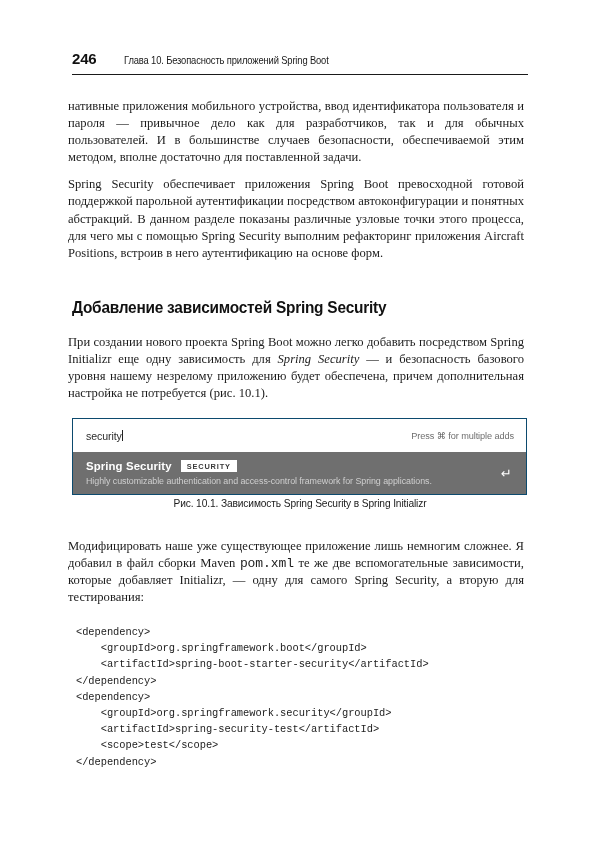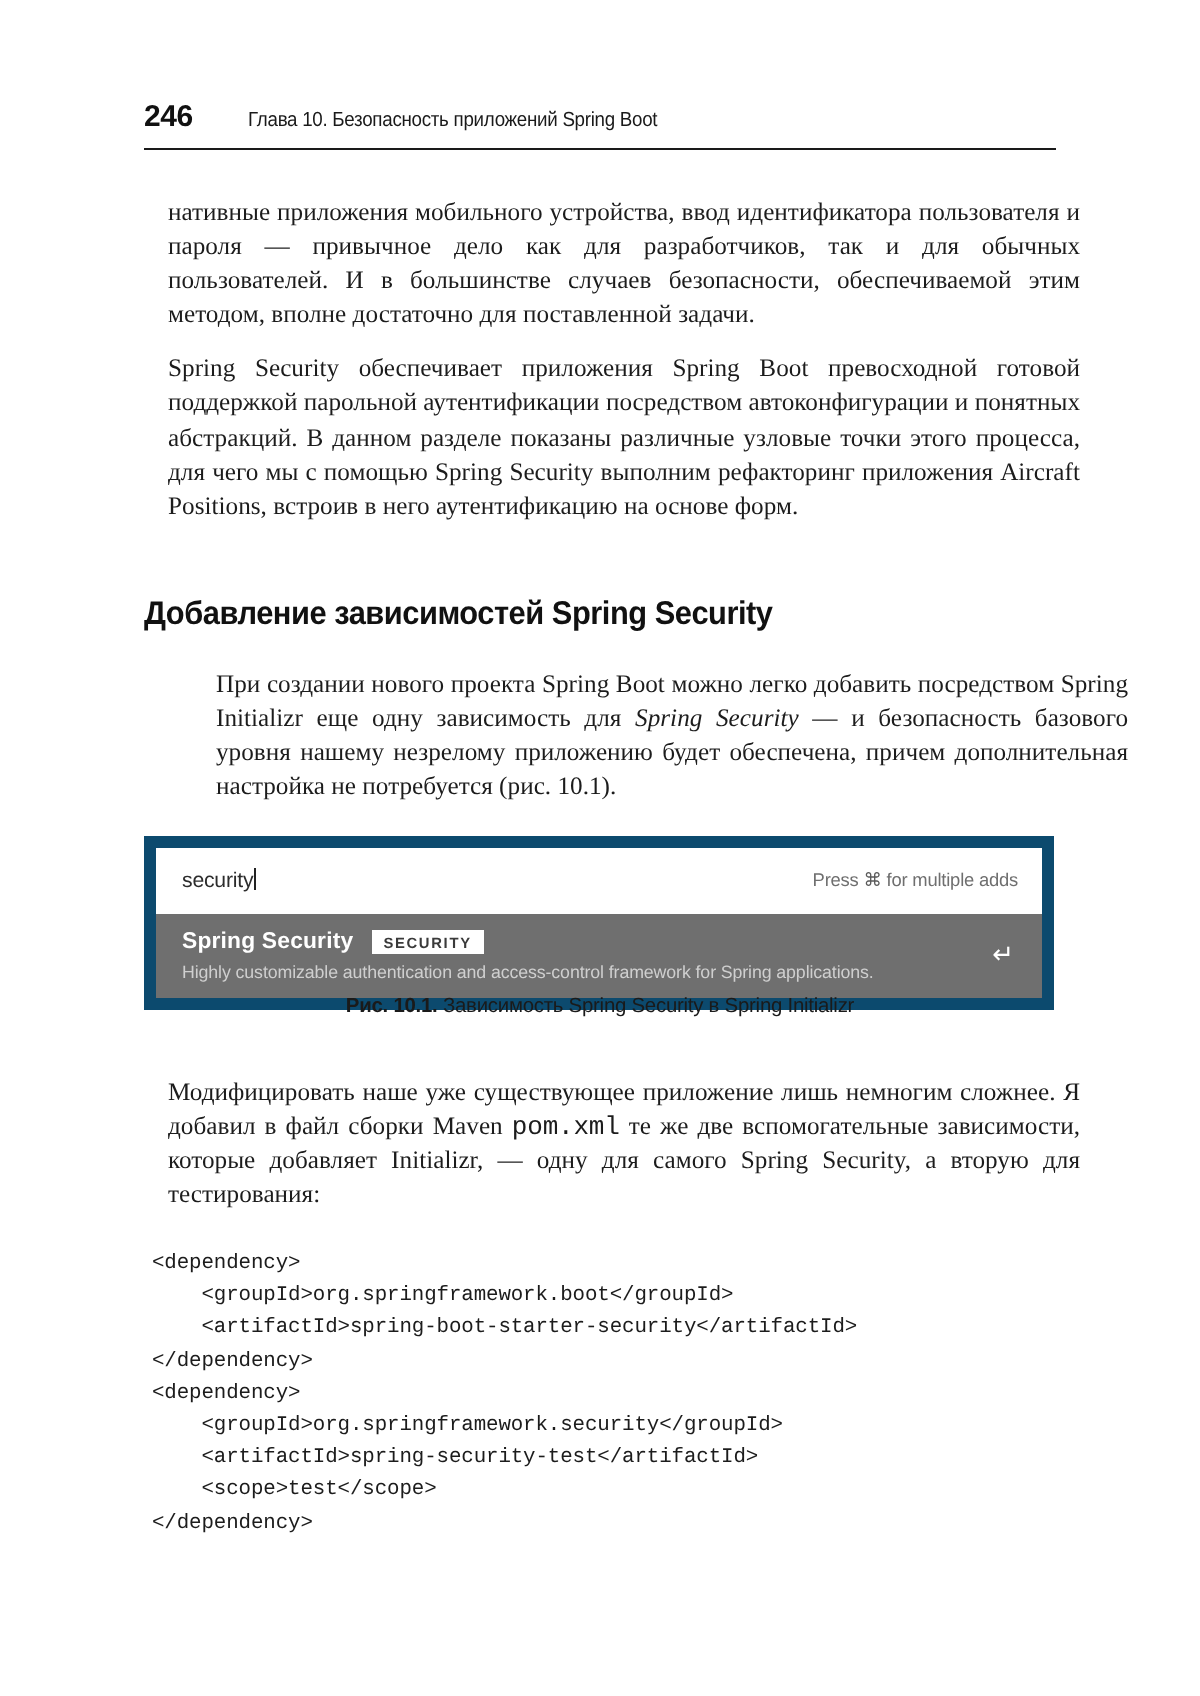--- a/index.html
+++ b/index.html
@@ -56,21 +56,21 @@
     left: 72px;
     top: 74px;
     width: 456px;
     height: 1.3px;
     background: #1a1a1a;
   }
 
   
   .body-col {
     position: absolute;
-    left: 84px;
+    left: 68px;
     width: 456px;
   }
   p.para {
     margin: 0;
     font-size: 12.6px;
     line-height: 17.1px;
     text-align: justify;
     text-align-last: left;
     letter-spacing: 0.01px;
     color: #1c1c1c;
@@ -102,21 +102,21 @@
   }
 
   
   .figure {
     position: absolute;
     left: 72px;
     top: 418px;
     width: 455px;
   }
   .initializr {
-    border: 6px solid #0c4a6e;
+    border: 1px solid #0c4a6e;
     background: #1d4ed8;
     box-sizing: border-box;
   }
   .search-row {
     display: flex;
     align-items: center;
     justify-content: space-between;
     height: 33px;
     padding: 0 12px 0 13px;
     background: #ffffff;
@@ -204,21 +204,21 @@
     position: absolute;
     left: 72px;
     top: 498px;
     width: 456px;
     text-align: center;
     font-family: "Liberation Sans", sans-serif;
     font-size: 10.2px;
     color: #1a1a1a;
     letter-spacing: -0.12px;
   }
-  .fig-caption b { font-weight: bold; }
+  .fig-caption b { font-weight: normal; }
 
   
   .code-block {
     position: absolute;
     left: 72px;
     top: 620px;
     width: 456px;
     margin: 4px;
     font-family: "Liberation Mono", monospace;
     font-size: 10.4px;
@@ -239,21 +239,21 @@
   </div>
   <div class="head-rule"></div>
 
   <div class="body-col" style="top:98px;">
     <p class="para">нативные приложения мобильного устройства, ввод идентификатора пользо­вателя и пароля — привычное дело как для разработчиков, так и для обычных пользователей. И в большинстве случаев безопасности, обеспечиваемой этим методом, вполне достаточно для поставленной задачи.</p>
     <p class="para">Spring Security обеспечивает приложения Spring Boot превосходной готовой поддержкой парольной аутентификации посредством автоконфигурации и понятных абстракций. В данном разделе показаны различные узловые точки этого процесса, для чего мы с помощью Spring Security выполним рефакторинг приложения Aircraft Positions, встроив в него аутентификацию на основе форм.</p>
   </div>
 
   <h2 class="section-heading">Добавление зависимостей Spring Security</h2>
 
-  <div class="body-col" style="top:334px;margin-left:24px;">
+  <div class="body-col" style="top:334px;">
     <p class="para"><span>При создании нового проекта Spring Boot можно легко добавить посредством Spring Initializr еще одну зависимость для </span><span class="it">Spring Security</span><span> — и безопасность базового уровня нашему незрелому приложению будет обеспечена, причем до­полнительная настройка не потребуется (рис. 10.1).</span></p>
   </div>
 
   <div class="figure">
     <div class="initializr">
 
       <div class="search-row">
         <span class="search-value"><span>security</span><span class="caret"></span></span>
         <span class="search-hint"><span>Press </span><span class="cmd-glyph">⌘</span><span> for multiple adds</span></span>
       </div>

